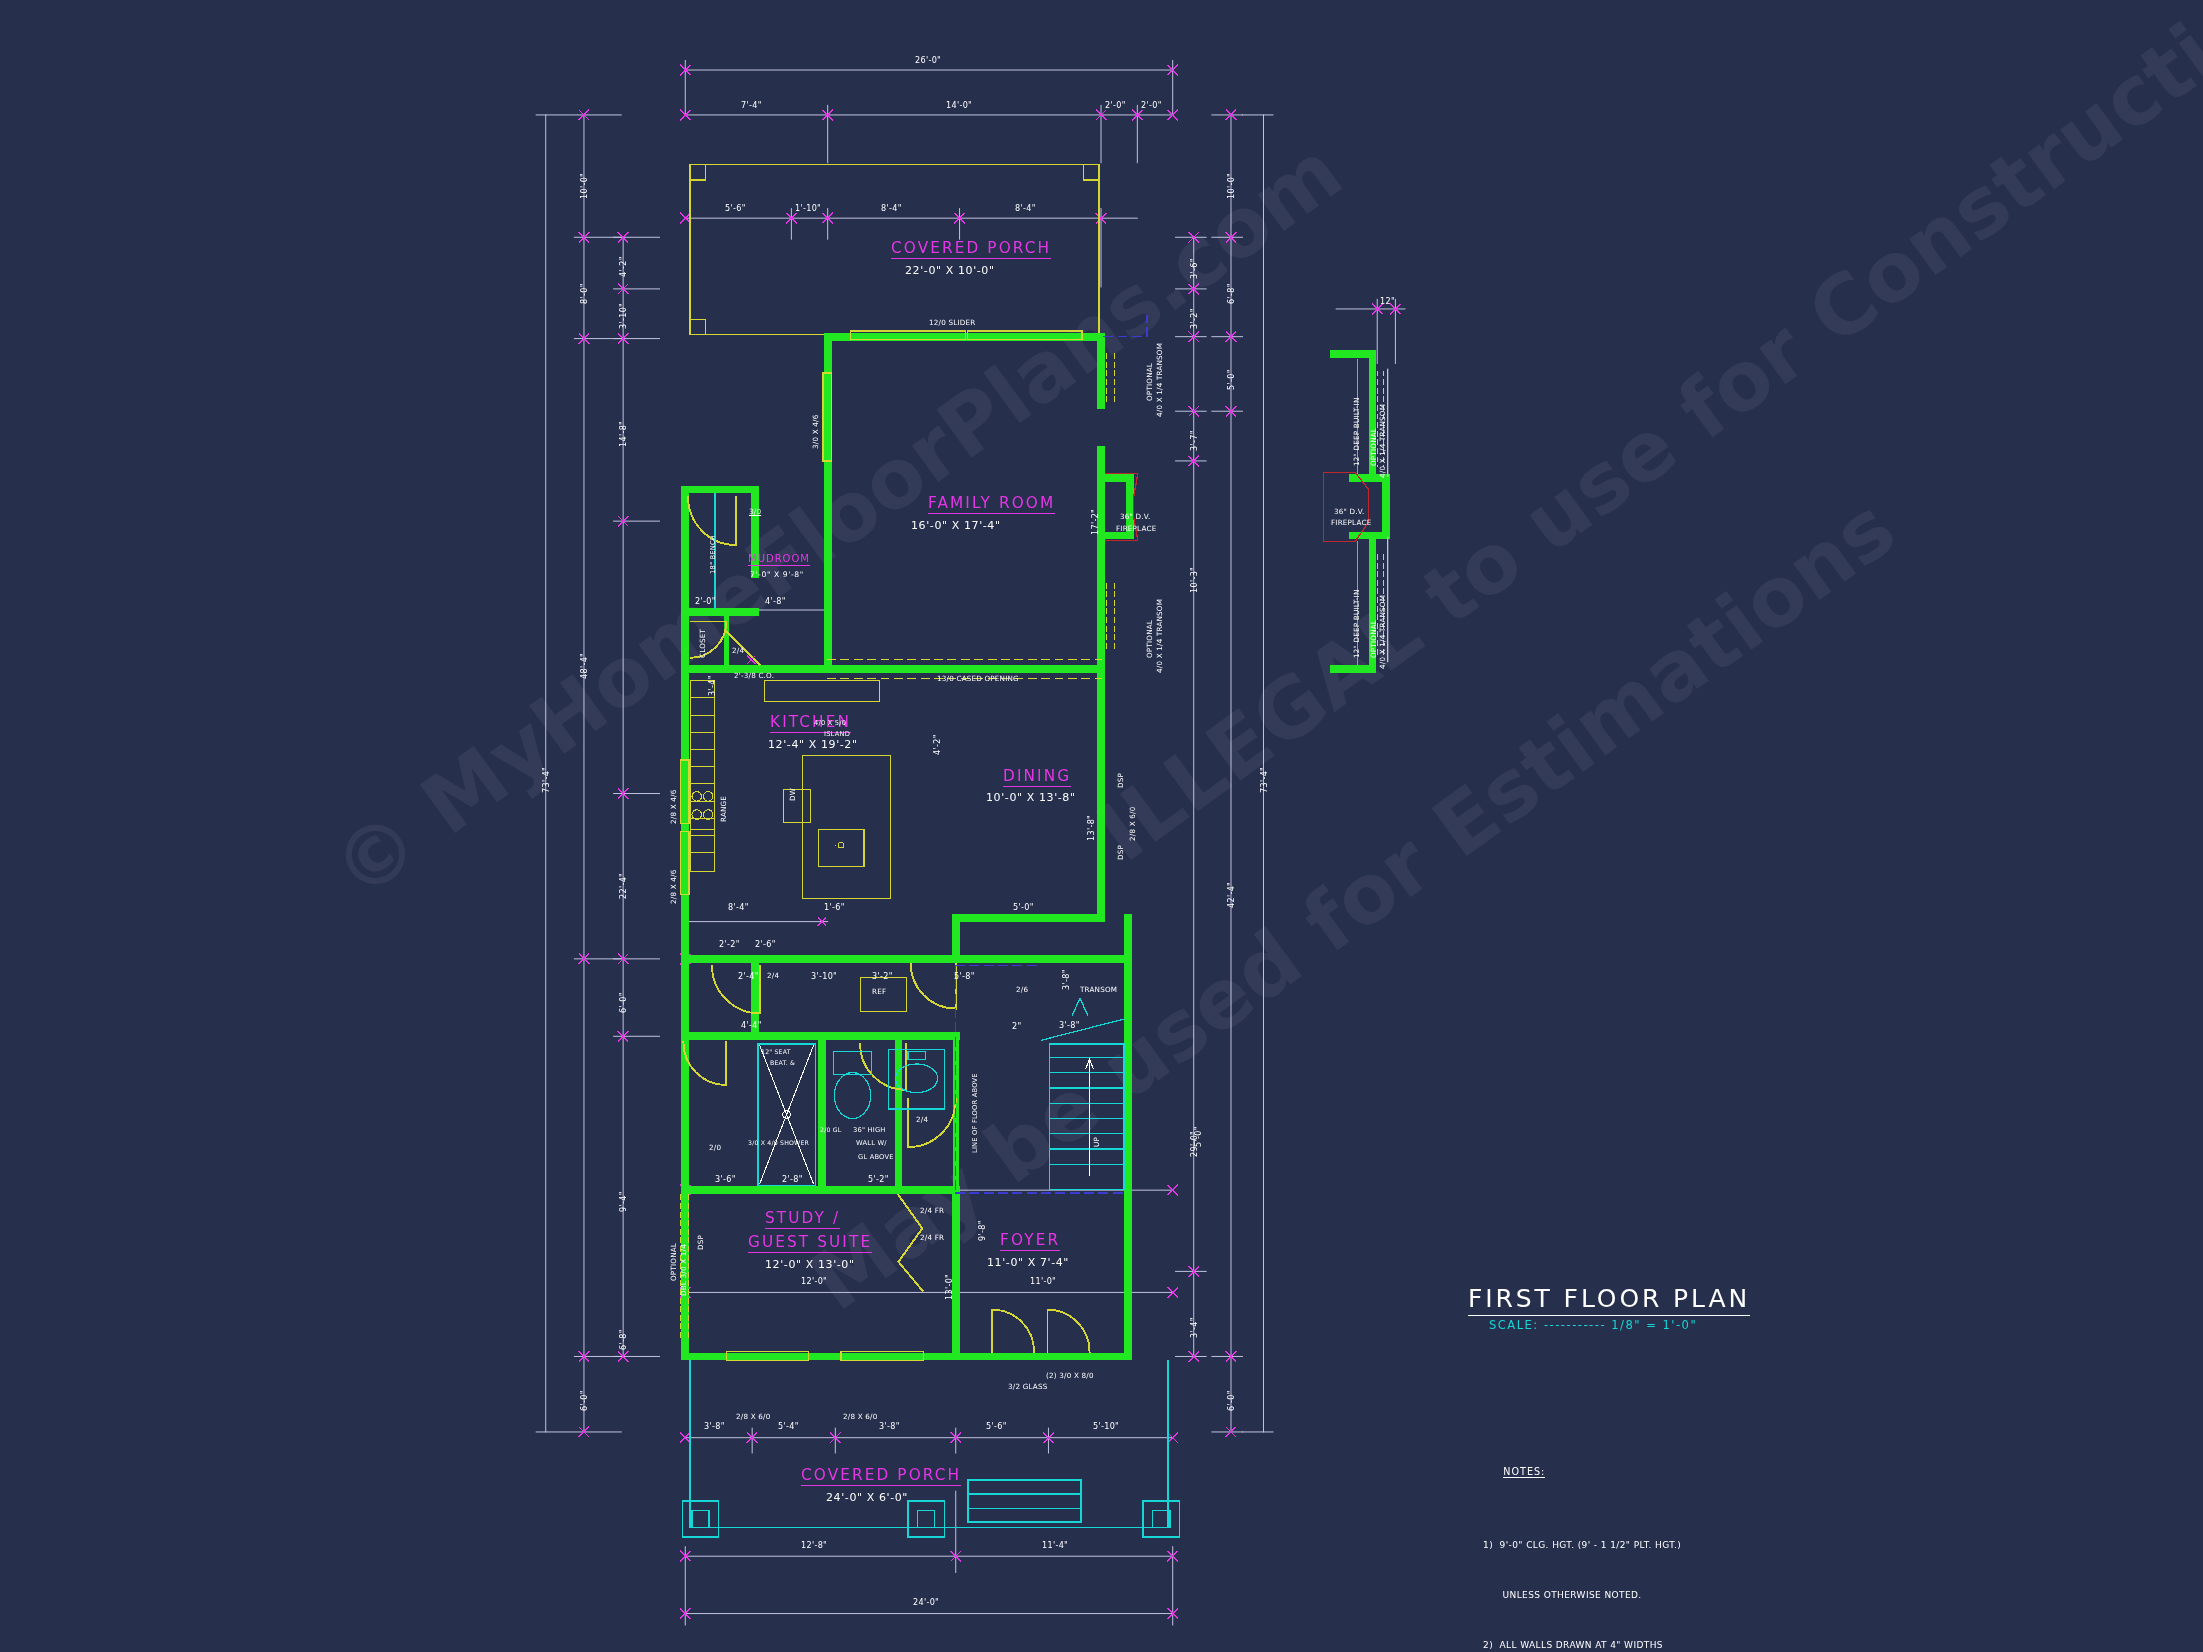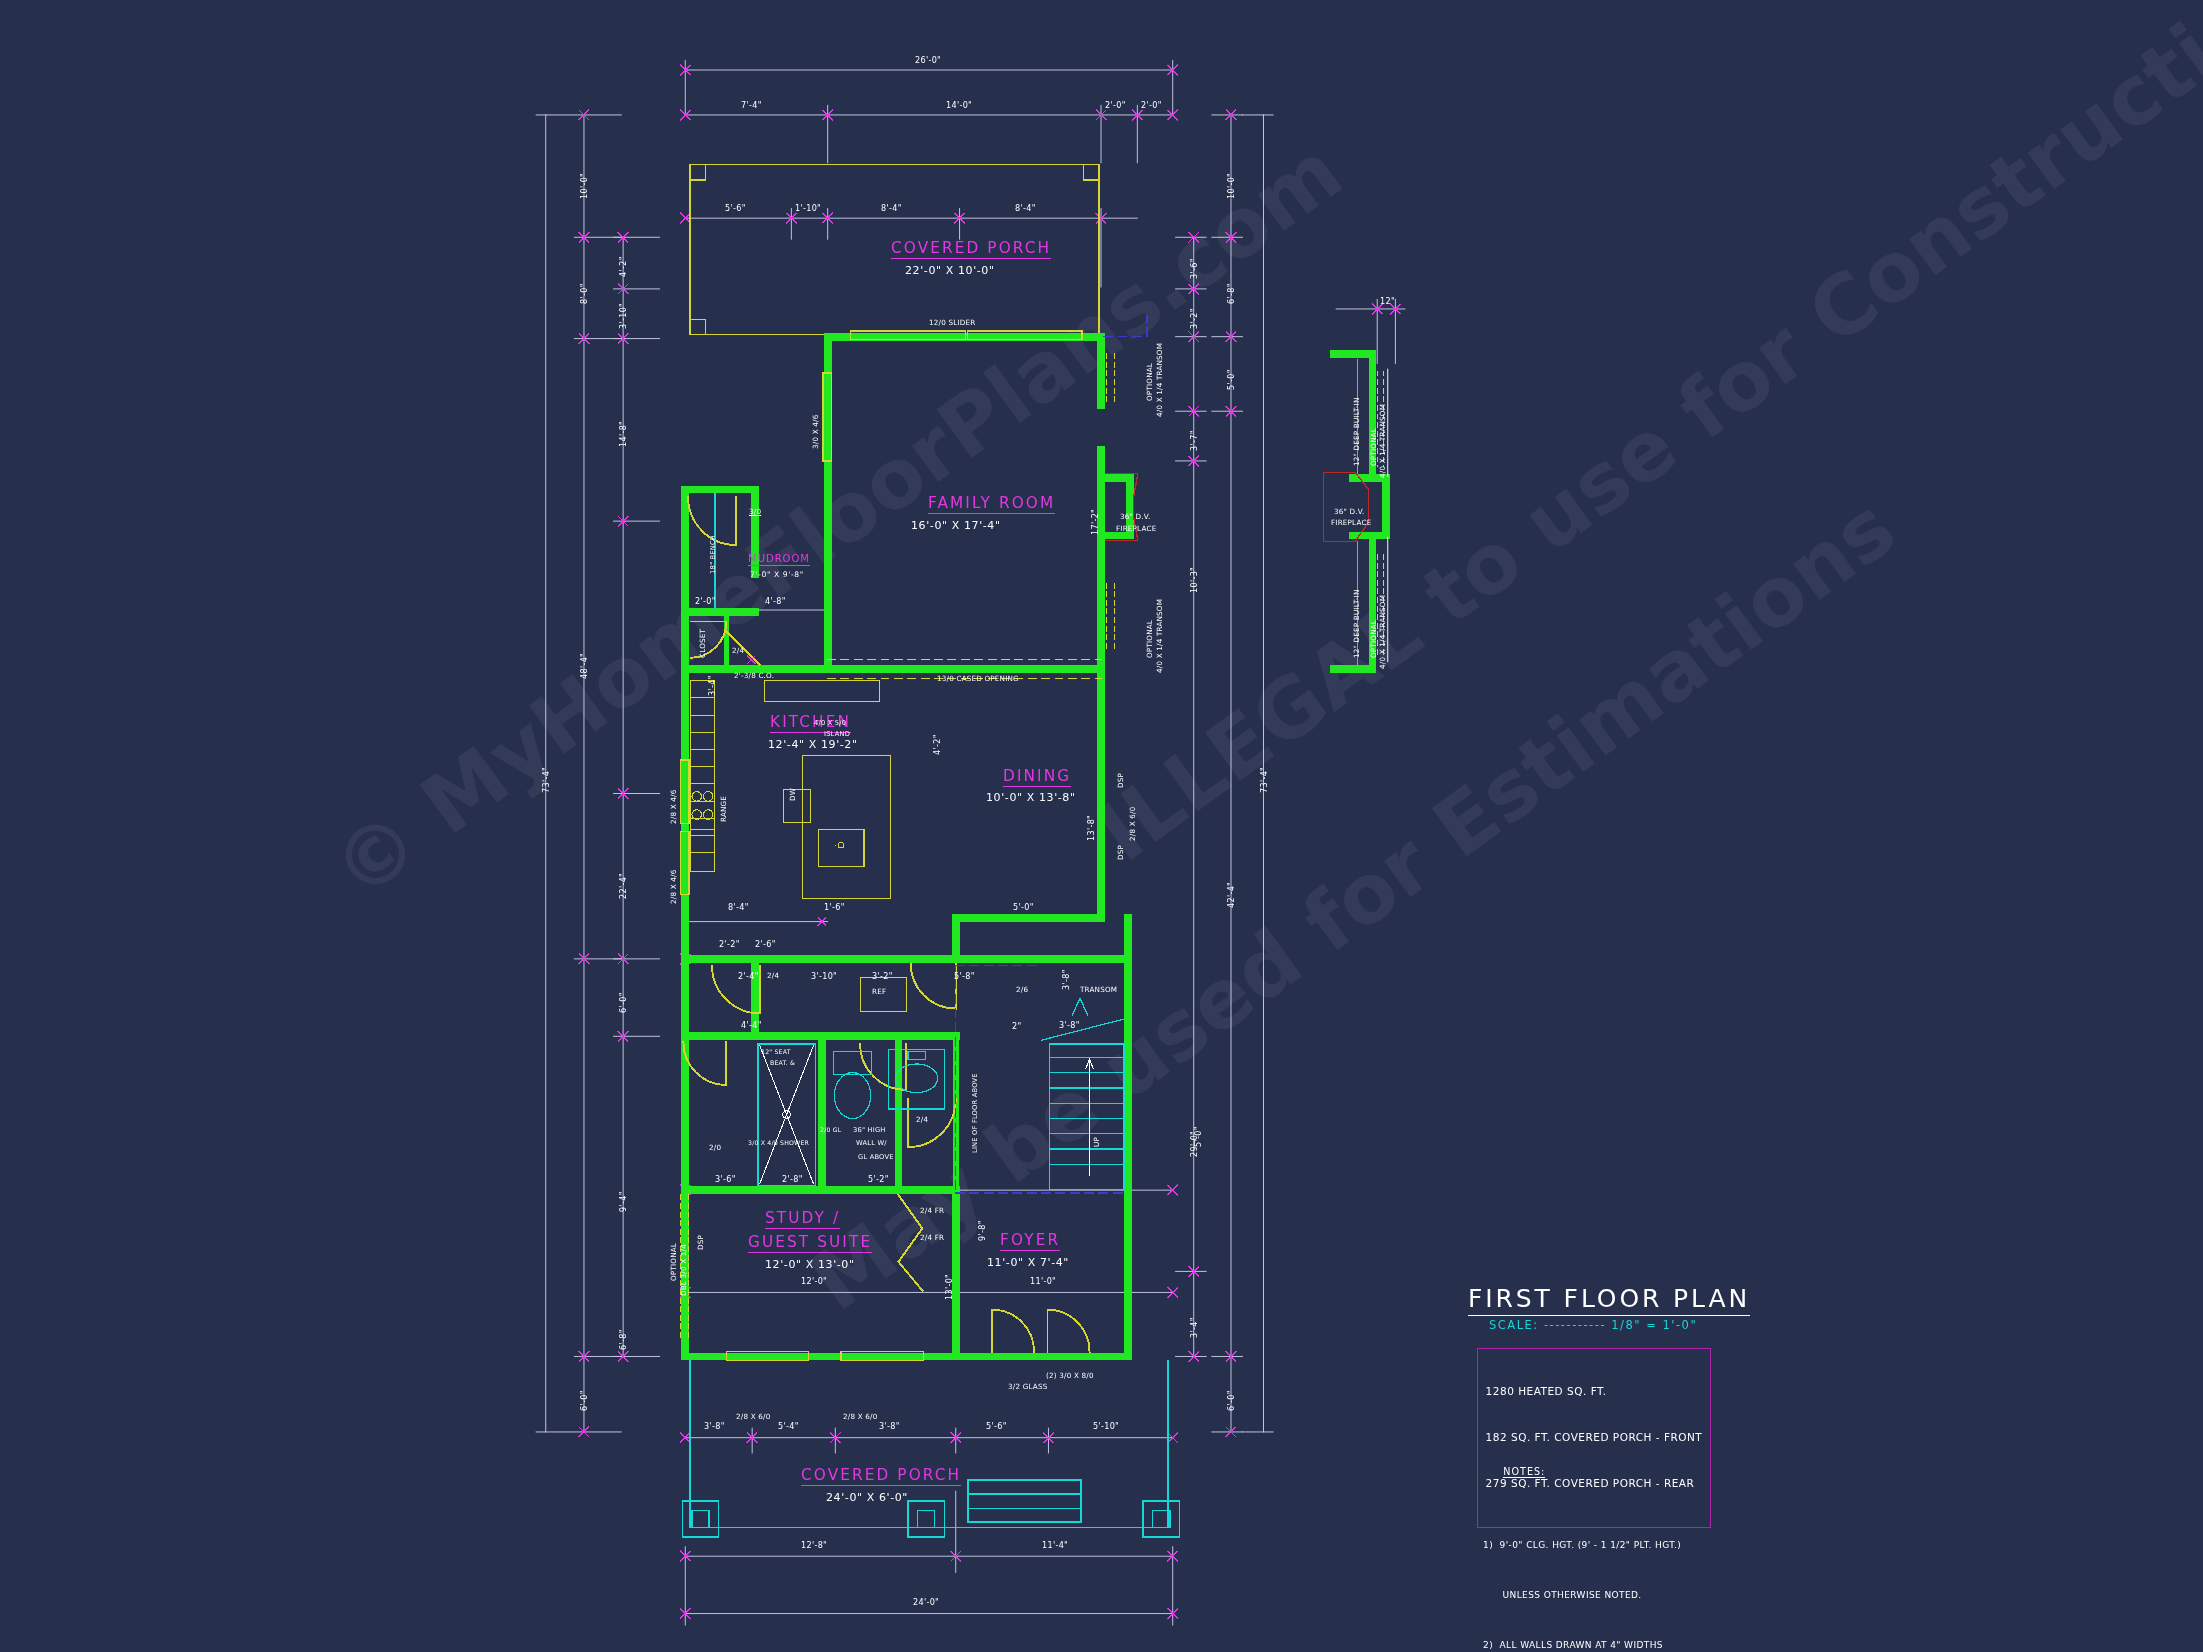--- a/index.html
+++ b/index.html
@@ -597,25 +597,20 @@
   <div class="t dimv" style="left:977px; top:1241px; transform:rotate(-90deg);">9'-8"</div>
   <div class="t dim" style="left:1013px; top:902px;">5'-0"</div>
   <div class="t dimv" style="left:1086px; top:841px; transform:rotate(-90deg);">13'-8"</div>
   <div class="t dimv" style="left:1193px; top:1147px; transform:rotate(-90deg);">5'-0"</div>
   <div class="t dim" style="left:738px; top:971px;">2'-4"</div>
   <div class="t dimv" style="left:707px; top:696px; transform:rotate(-90deg);">3'-4"</div>
 
   <div class="t title" style="left:1468px; top:1284px;">FIRST FLOOR PLAN</div>
   <div class="t subtitle" style="left:1489px; top:1318px;">SCALE: ----------- 1/8" = 1'-0"</div>
 
-  <div class="t areabox" style="left:1477px; top:1348px;">
-    <div>1280 HEATED SQ. FT.</div>
-    <div>182 SQ. FT. COVERED PORCH - FRONT</div>
-    <div>279 SQ. FT. COVERED PORCH - REAR</div>
-  </div>
 
   <div class="t" style="left:1483px; top:1441px;">
     <div class="noteshead">NOTES:</div>
     <div style="margin-top:3.8px;">
       <div class="noteline">1)  9'-0" CLG. HGT. (9' - 1 1/2" PLT. HGT.)</div>
       <div class="noteline">      UNLESS OTHERWISE NOTED.</div>
       <div class="noteline">2)  ALL WALLS DRAWN AT 4" WIDTHS</div>
       
       
       

